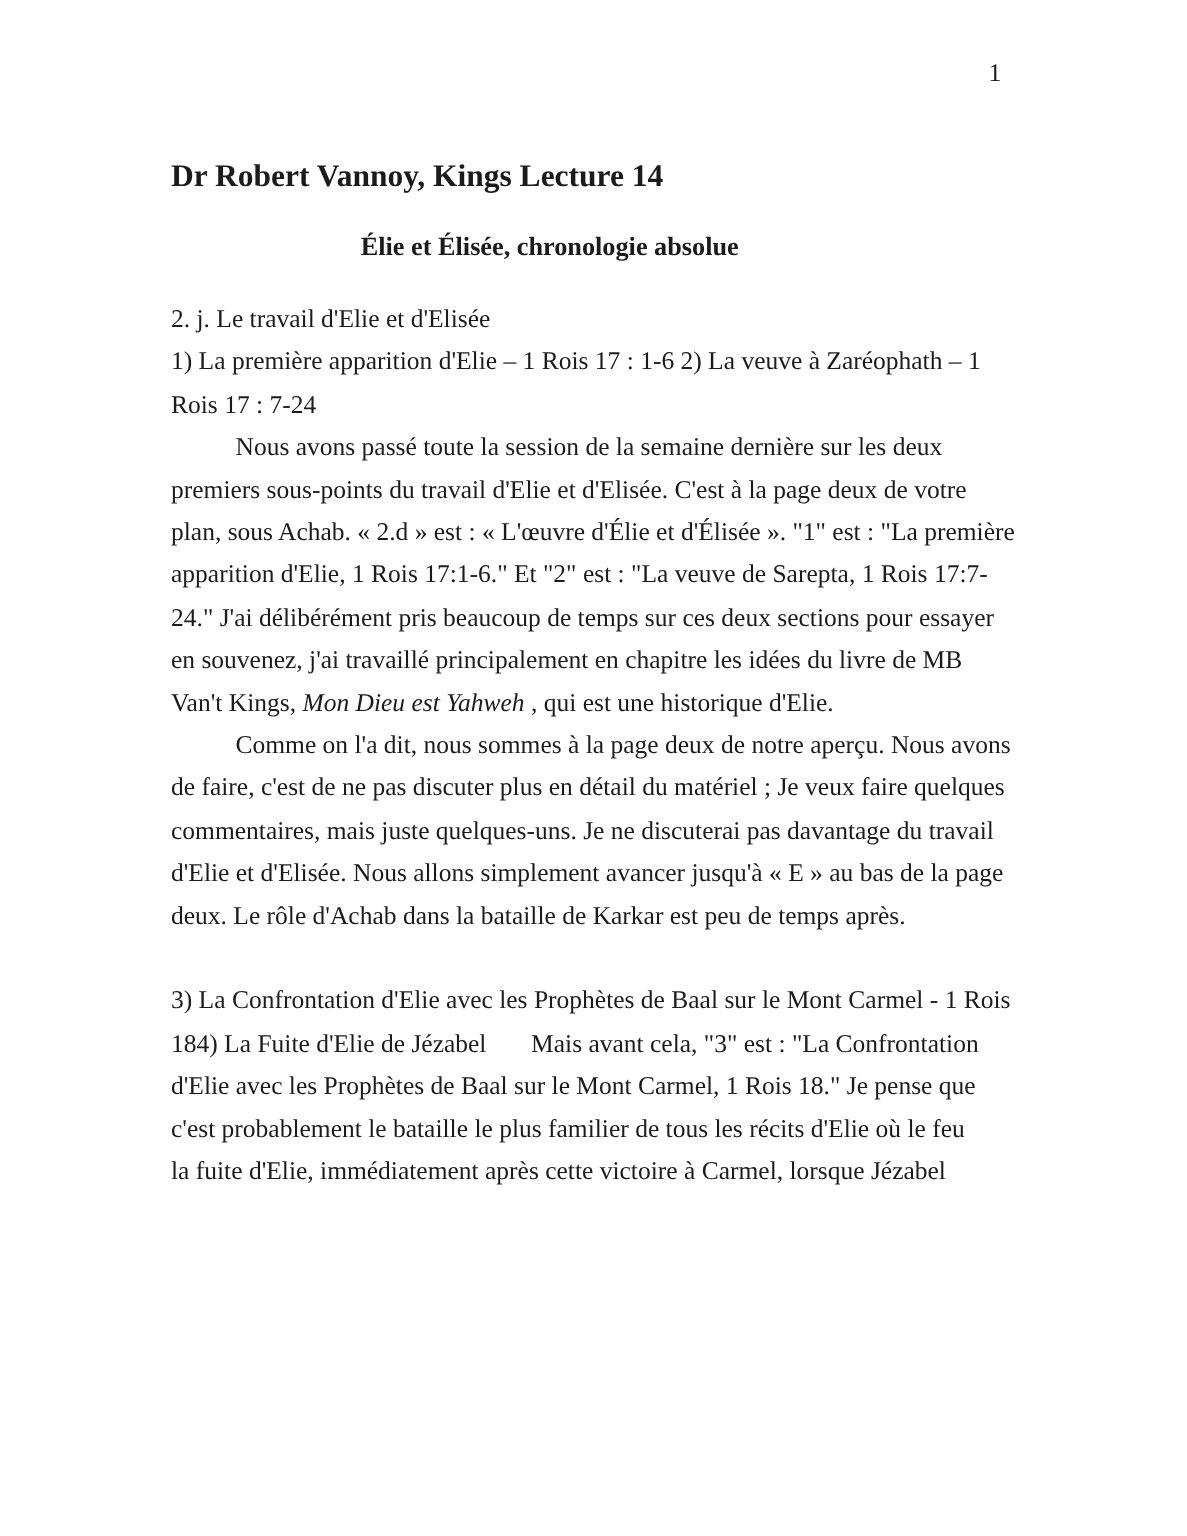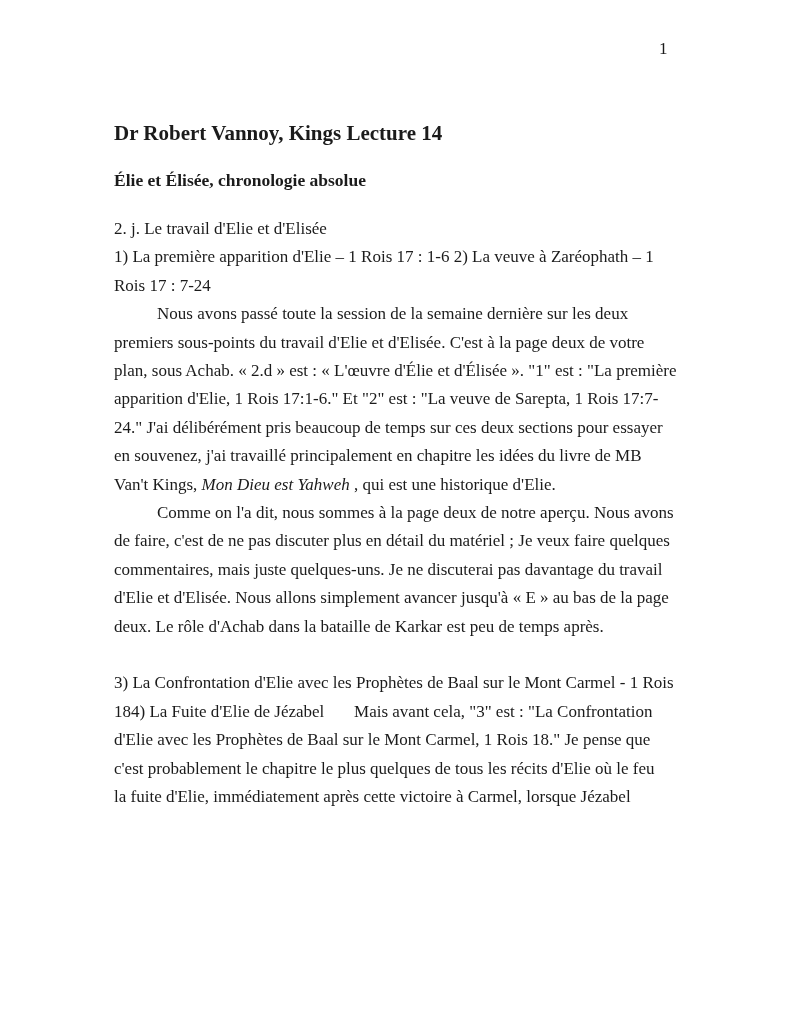--- a/index.html
+++ b/index.html
@@ -19,39 +19,39 @@
   .page-number {
     position: absolute;
     left: 659px;
     top: 40px;
     font-size: 17px;
     line-height: 18px;
   }
   .content {
     position: absolute;
     left: 114px;
-    top: 16px;
+    top: 0;
     width: 575px;
   }
   .doc-title {
     margin: 0;
     padding-top: 104px;
     font-size: 21px;
     font-weight: bold;
     line-height: 26px;
   }
   .copyright {
     margin-top: 9px;
     font-size: 13px;
     line-height: 16px;
   }
   .section-heading {
     margin: 23px 0 0 0;
     width: 505px;
-    text-align: left;
+    text-align: center;
     font-size: 17.5px;
     font-weight: bold;
     line-height: 22px;
   }
   .body-text {
     margin-top: 24px;
     font-size: 17px;
     line-height: 28.4px;
   }
   .ln {
@@ -90,18 +90,18 @@
       <div class="ln"><span>Van't Kings, </span><i>Mon Dieu est Yahweh</i><span> , qui est une historique d'Elie.</span></div>
       <div class="ln indent">Comme on l'a dit, nous sommes à la page deux de notre aperçu. Nous avons</div>
       <div class="ln">de faire, c'est de ne pas discuter plus en détail du matériel ; Je veux faire quelques</div>
       <div class="ln">commentaires, mais juste quelques-uns. Je ne discuterai pas davantage du travail</div>
       <div class="ln">d'Elie et d'Elisée. Nous allons simplement avancer jusqu'à « E » au bas de la page</div>
       <div class="ln">deux. Le rôle d'Achab dans la bataille de Karkar est peu de temps après.</div>
       <div class="ln"></div>
       <div class="ln">3) La Confrontation d'Elie avec les Prophètes de Baal sur le Mont Carmel - 1 Rois</div>
       <div class="ln">184) La Fuite d'Elie de Jézabel       Mais avant cela, "3" est : "La Confrontation</div>
       <div class="ln">d'Elie avec les Prophètes de Baal sur le Mont Carmel, 1 Rois 18." Je pense que</div>
-      <div class="ln">c'est probablement le chapitre le plus quelques de tous les récits d'Elie où le feu</div>
+      <div class="ln">c'est probablement le bataille le plus familier de tous les récits d'Elie où le feu</div>
       <div class="ln">la fuite d'Elie, immédiatement après cette victoire à Carmel, lorsque Jézabel</div>
     </div>
 
   </div>
 </div>
 
 </body></html>

